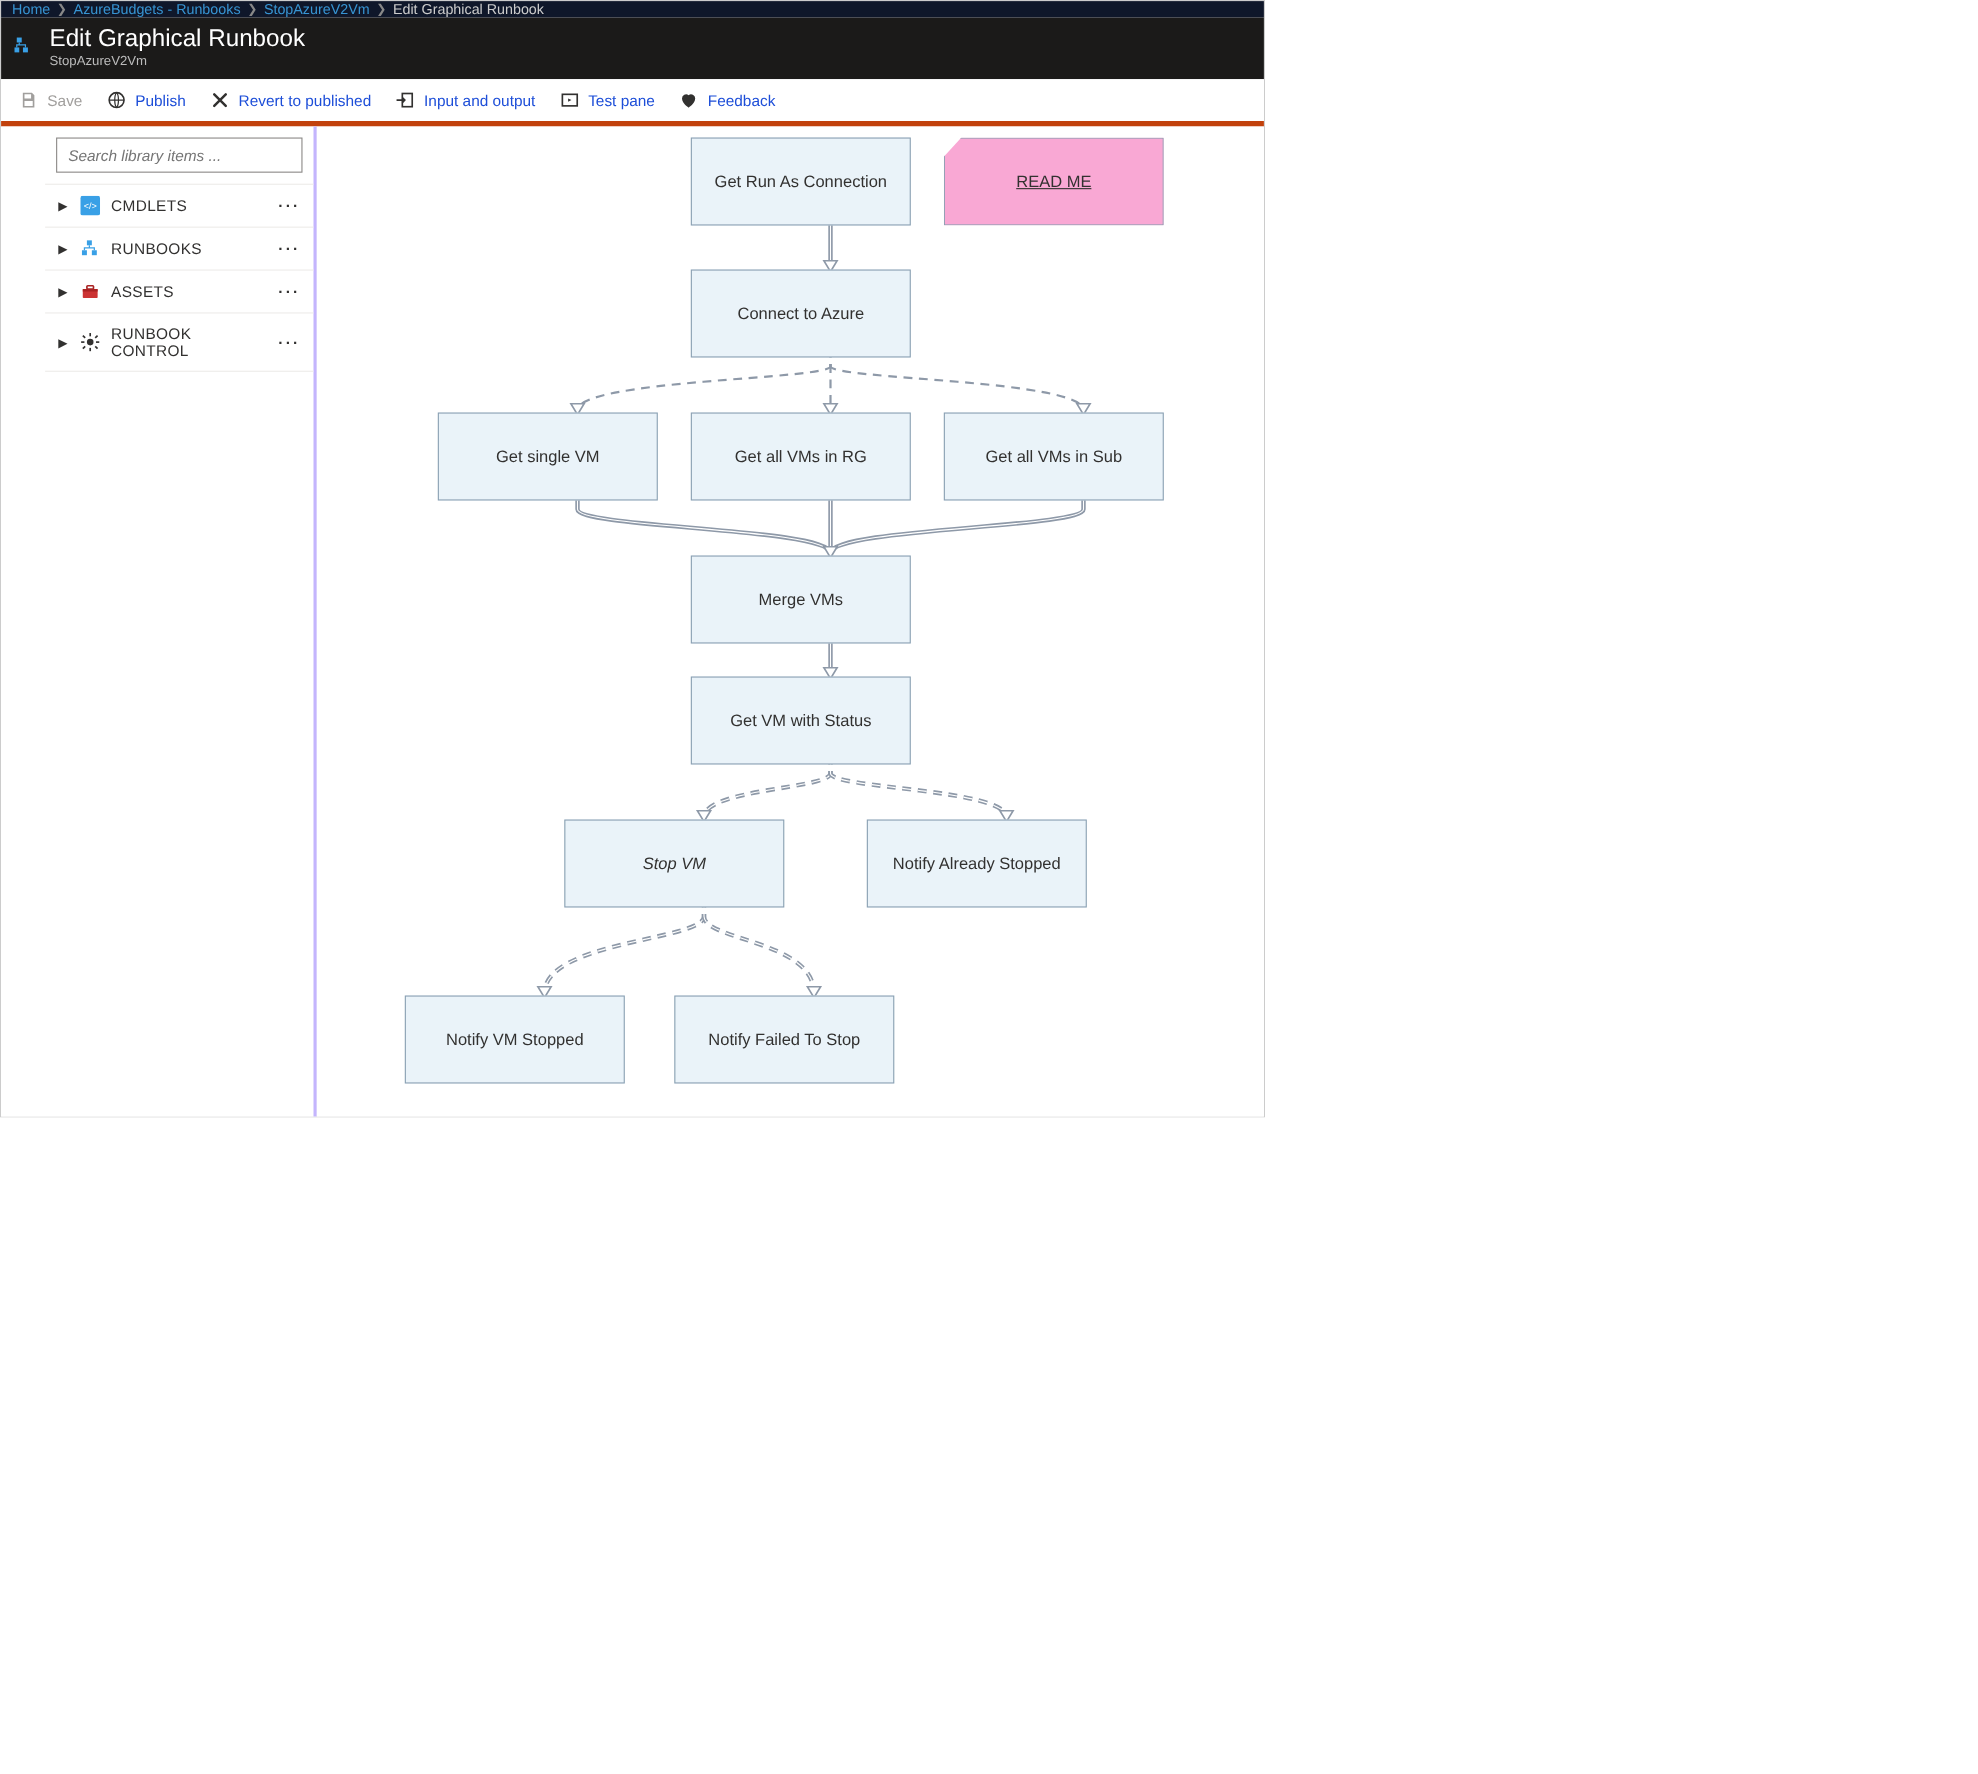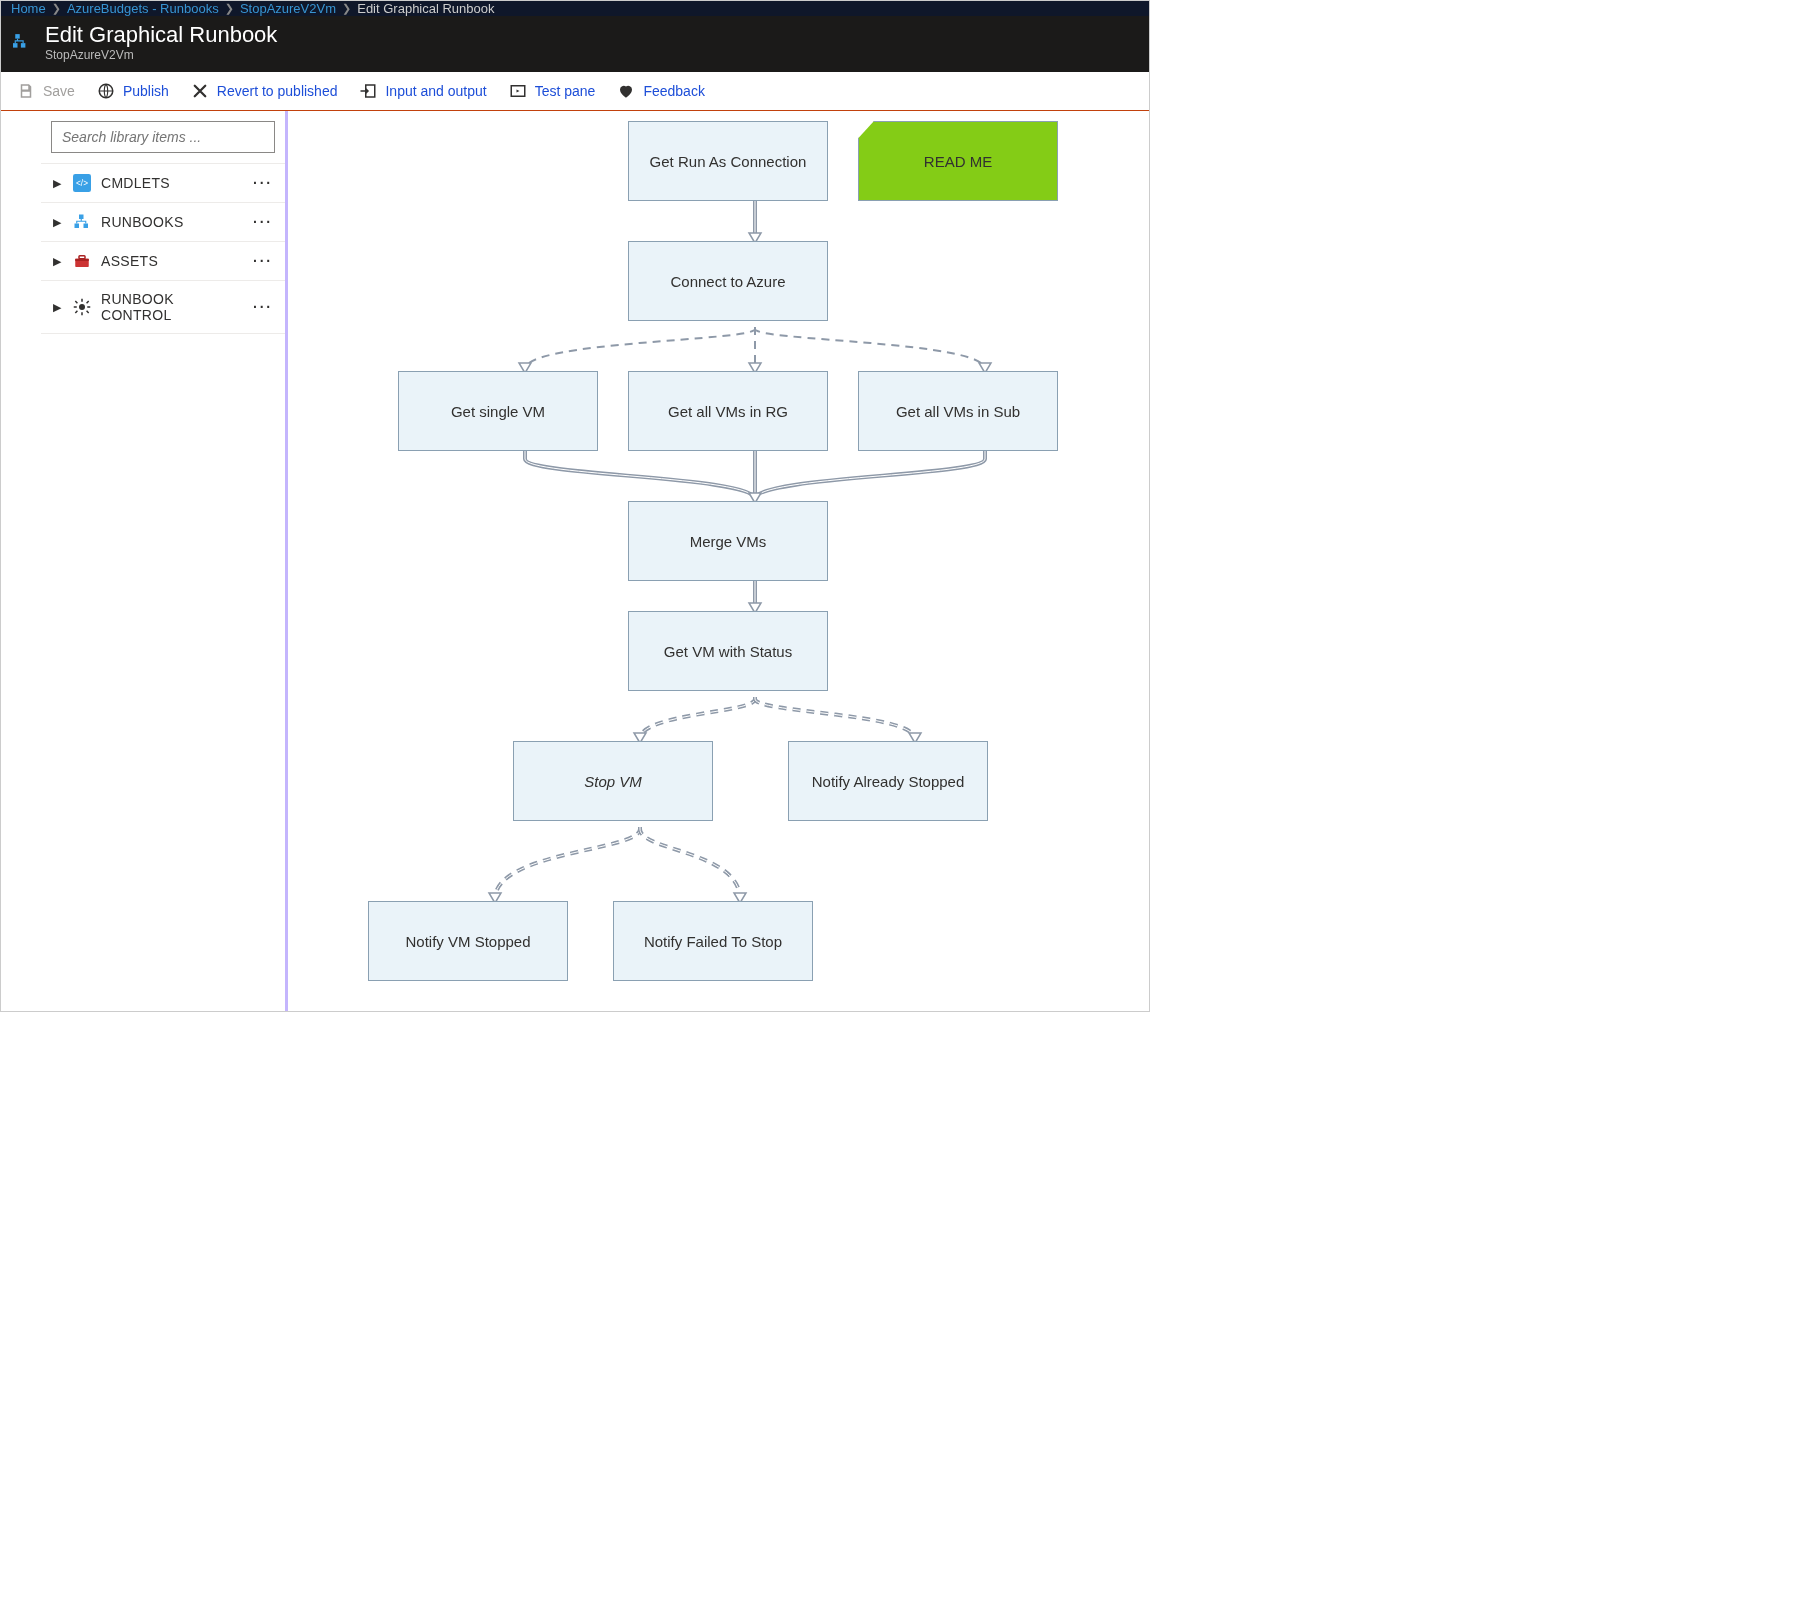--- a/index.html
+++ b/index.html
@@ -13,21 +13,21 @@
   .breadcrumb-bar .chev { color: #888; font-size: 11px; }
   .title-bar {
     background: #1b1a19; color: #fff; display: flex; align-items: center;
     padding: 6px 12px 10px 12px; gap: 14px;
   }
   .title-bar svg { width: 30px; height: 30px; }
   .title-texts .title { font-size: 22px; font-weight: 300; color: #fff; }
   .title-texts .subtitle { font-size: 12px; color: #bbb; }
   .toolbar {
     display: flex; align-items: center; gap: 22px; padding: 10px 16px;
-    border-bottom: 1px solid #c2410c; background: #fff;
+    border-bottom: 5px solid #c2410c; background: #fff;
   }
   .toolbar .btn {
     display: flex; align-items: center; gap: 8px; color: #1d4ed8; font-size: 14px;
     cursor: pointer;
   }
   .toolbar .btn.disabled { color: #a19f9d; cursor: default; }
   .ico { width: 18px; height: 18px; display: inline-flex; align-items: center; justify-content: center; }
   .body-split { display: flex; height: 900px; }
   .sidebar { width: 287px; border-right: 3px solid #c4b5fd; background: #fff; padding-left: 40px; }
   .search-wrap { padding: 10px; }
@@ -45,21 +45,22 @@
   .tree-item .lbl { flex: 1; font-size: 14px; letter-spacing: .3px; }
   .tree-item .more { font-weight: bold; letter-spacing: 2px; color: #323130; }
   .canvas { flex: 1; position: relative; background: #fff; overflow: hidden; }
   .node {
     position: absolute; width: 200px; height: 80px; background: #eaf3f9;
     border: 1px solid #8aa0b2; display: flex; align-items: center; justify-content: center;
     text-align: center; font-size: 15px; color: #323130;
   }
   .node.readme {
     clip-path: polygon(8% 0, 100% 0, 100% 100%, 0 100%, 0 22%);
-    background: #84cc16;
+    background: #f9a8d4;
+    text-decoration: underline;
   }
   svg.edges { position: absolute; left: 0; top: 0; width: 100%; height: 100%; pointer-events: none; }
   .edge-dbl { fill: none; stroke: #8e99a8; stroke-width: 4; }
   .edge-dbl-inner { fill: none; stroke: #fff; stroke-width: 1; }
   .edge-dash { fill: none; stroke: #8e99a8; stroke-width: 2; stroke-dasharray: 8 6; }
   .edge-dashdbl { fill: none; stroke: #8e99a8; stroke-width: 4; stroke-dasharray: 8 6; }
   .edge-dashdbl-inner { fill: none; stroke: #fff; stroke-width: 1; stroke-dasharray: 8 6; }
   .arrowhead { fill: #fff; stroke: #8e99a8; stroke-width: 1.5; }
 </style>
 </head>

